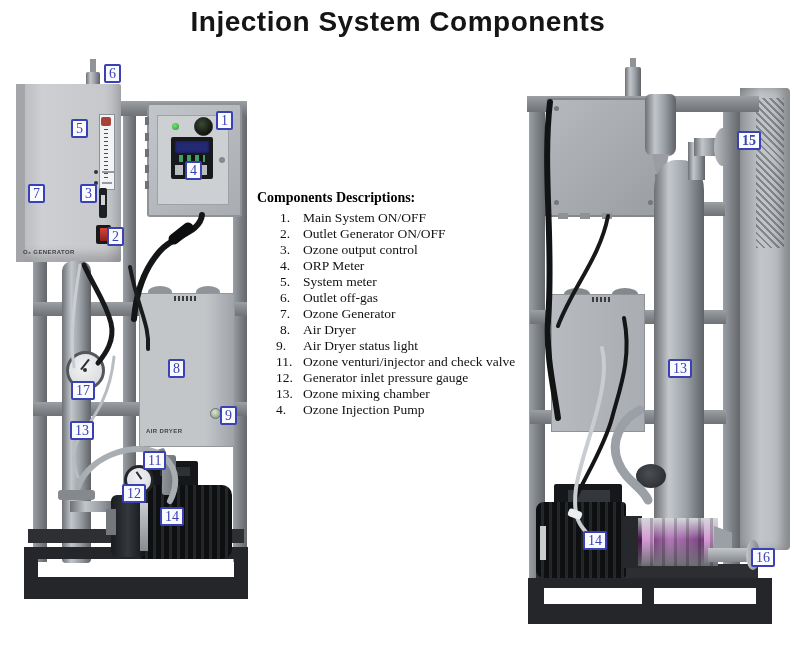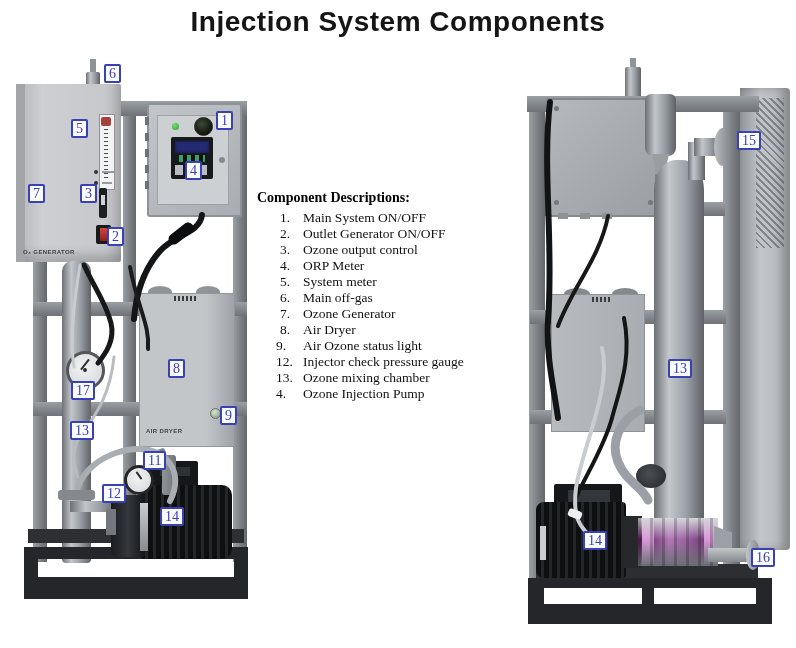--- a/index.html
+++ b/index.html
@@ -112,31 +112,32 @@
       <path d="M160,182 L174,171" stroke="#0c0d0e" stroke-width="11" fill="none" stroke-linecap="round"></path>
       <path d="M70,208 C80,230 92,246 97,266 C101,283 92,296 84,306" stroke="#17181a" stroke-width="5" fill="none" stroke-linecap="round"></path>
       <path d="M116,210 C124,252 136,268 134,292" stroke="#1a1b1d" stroke-width="4" fill="none" stroke-linecap="round"></path>
       <path d="M66,208 C58,256 56,286 60,310" stroke="#c9ccd0" stroke-width="3" fill="none" stroke-linecap="round"></path>
       <path d="M100,300 C96,340 80,360 66,380 C56,394 60,410 64,420" stroke="#b9bdc1" stroke-width="3" fill="none" stroke-linecap="round"></path>
       <path d="M64,430 C76,396 128,382 150,400 C166,414 162,432 156,444" stroke="#a9aeb3" stroke-width="6" fill="none" stroke-linecap="round"></path>
     </svg>
   </div>
 
   <div class="a desc">
-    <div class="desc-h">Component Descriptions:</div>
+    <div class="desc-h">Components Descriptions:</div>
     <div class="di s"><span class="num">1.</span><span>Main System ON/OFF</span></div>
     <div class="di s"><span class="num">2.</span><span>Outlet Generator ON/OFF</span></div>
     <div class="di s"><span class="num">3.</span><span>Ozone output control</span></div>
     <div class="di s"><span class="num">4.</span><span>ORP Meter</span></div>
     <div class="di s"><span class="num">5.</span><span>System meter</span></div>
-    <div class="di s"><span class="num">6.</span><span>Main off-gas</span></div>
+    <div class="di s"><span class="num">6.</span><span>Outlet off-gas</span></div>
     <div class="di s"><span class="num">7.</span><span>Ozone Generator</span></div>
     <div class="di s"><span class="num">8.</span><span>Air Dryer</span></div>
-    <div class="di d"><span class="num">9.</span><span>Air Ozone status light</span></div>
-    <div class="di d"><span class="num">12.</span><span>Injector check pressure gauge</span></div>
+    <div class="di d"><span class="num">9.</span><span>Air Dryer status light</span></div>
+    <div class="di d"><span class="num">11.</span><span>Ozone venturi/injector and check valve</span></div>
+    <div class="di d"><span class="num">12.</span><span>Generator inlet pressure gauge</span></div>
     <div class="di d"><span class="num">13.</span><span>Ozone mixing chamber</span></div>
     <div class="di d"><span class="num">4.</span><span>Ozone Injection Pump</span></div>
   </div>
 
   <div class="a" style="left:524px;top:58px;width:268px;height:566px;">
     <div class="a" style="left:106px;top:0;width:6px;height:12px;background:#8f9499;"></div>
     <div class="a cyl" style="left:101px;top:9px;width:16px;height:34px;border-radius:2px;"></div>
     <div class="a post" style="left:5px;top:50px;width:16px;height:470px;"></div>
     <div class="a post" style="left:199px;top:54px;width:17px;height:462px;"></div>
     <div class="a" style="left:216px;top:30px;width:50px;height:462px;background:linear-gradient(90deg,#8f9398,#c2c5c9 40%,#b5b8bc);box-shadow:inset -8px 0 10px rgba(0,0,0,.25);border-radius:0 4px 4px 0;"></div>
@@ -197,21 +198,21 @@
   <div class="co" style="left:216px;top:111px;">1</div>
   <div class="co" style="left:185px;top:161px;">4</div>
   <div class="co" style="left:28px;top:184px;">7</div>
   <div class="co" style="left:80px;top:184px;">3</div>
   <div class="co" style="left:107px;top:227px;">2</div>
   <div class="co" style="left:168px;top:359px;">8</div>
   <div class="co" style="left:220px;top:406px;">9</div>
   <div class="co" style="left:71px;top:381px;">17</div>
   <div class="co" style="left:70px;top:421px;">13</div>
   <div class="co" style="left:143px;top:451px;">11</div>
-  <div class="co" style="left:102px;top:484px;">12</div>
+  <div class="co" style="left:122px;top:484px;">12</div>
   <div class="co" style="left:160px;top:507px;">14</div>
 
-  <div class="co" style="left:737px;top:131px;">15</div>
+  <div class="co" style="left:737px;top:131px;font-weight:bold;">15</div>
   <div class="co" style="left:668px;top:359px;">13</div>
   <div class="co" style="left:583px;top:531px;">14</div>
   <div class="co" style="left:751px;top:548px;">16</div>
 
 </div>
 
 </body></html>

